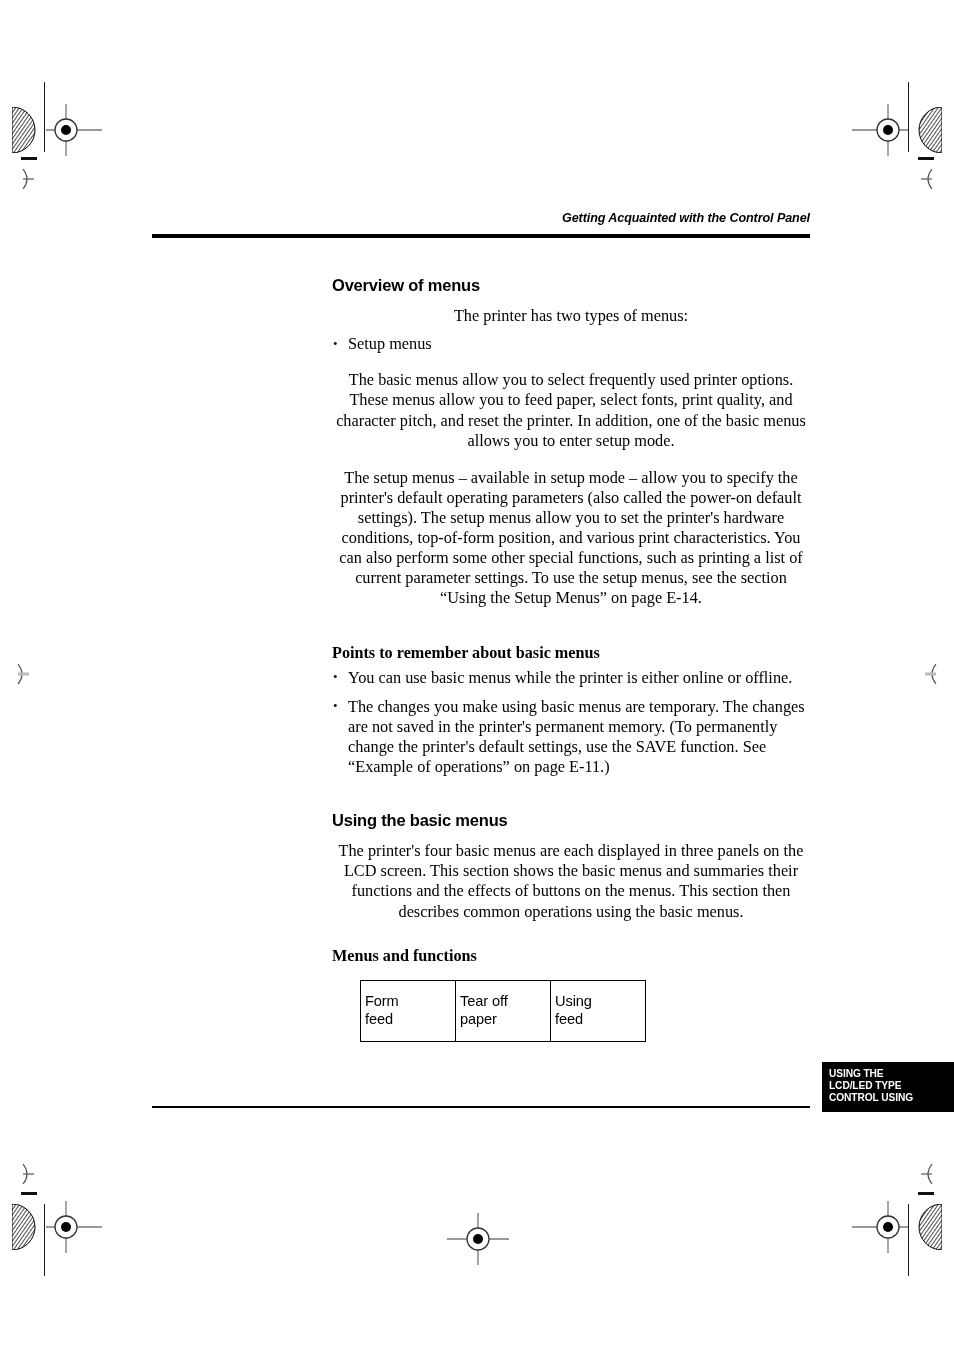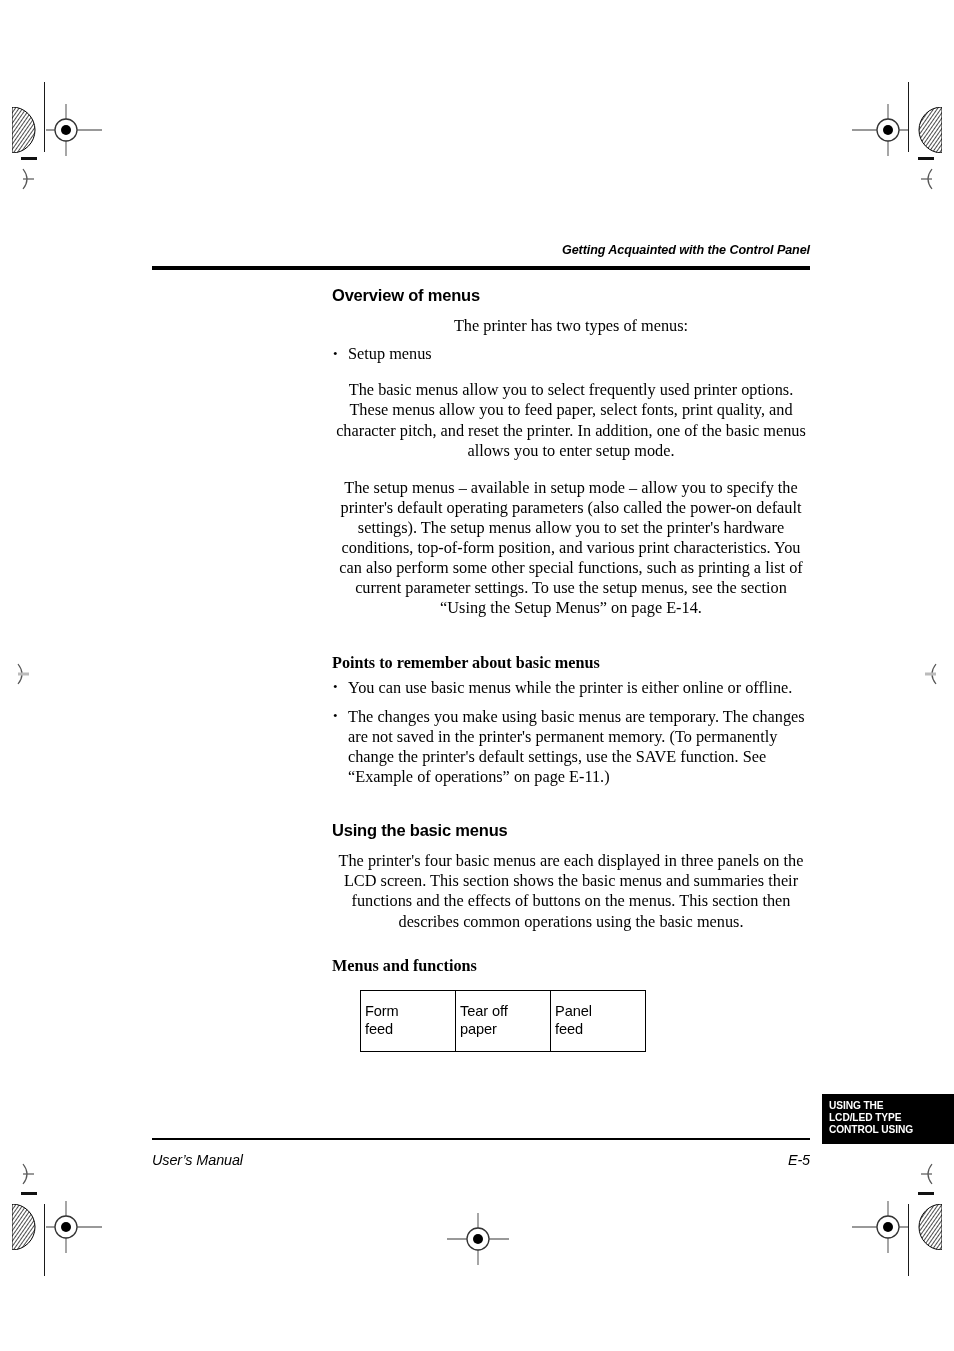--- a/index.html
+++ b/index.html
@@ -26,21 +26,21 @@
   .half-disc { overflow: hidden; }
   .half-disc svg { display: block; }
 
   .bracket svg { display: block; }
   .target svg  { display: block; }
 
   
   .page {
     position: absolute;
     left: 0; top: 0;
-    width: 954px; height: 1089px; margin-top: 32px;
+    width: 954px; height: 1089px;
   }
 
   .running-head {
     position: absolute;
     left: 152px;
     top: 211px;
     width: 658px;
     text-align: right;
     font-family: "Liberation Sans Narrow", "Liberation Sans", sans-serif;
     font-weight: bold;
@@ -55,21 +55,21 @@
     left: 152px;
     top: 234px;
     width: 658px;
     height: 4px;
     background: #000;
   }
 
   .content {
     position: absolute;
     left: 332px;
-    top: 254px;
+    top: 276px;
     width: 478px;
   }
 
   h1.section {
     margin: 0 0 12px 0;
     font-family: "Liberation Sans Narrow", "Liberation Sans", sans-serif;
     font-weight: bold;
     font-size: 16.5px;
     letter-spacing: -0.2px;
     line-height: 1.1;
@@ -364,37 +364,33 @@
             <tr>
           <td>
             <span>Form</span><br>
             <span>feed</span>
           </td>
           <td>
             <span>Tear off</span><br>
             <span>paper</span>
           </td>
           <td>
-            <span>Panel</span><br>
+            <span>Using</span><br>
             <span>feed</span>
           </td>
         </tr>
       </tbody>
         </table>
     </div>
 
 
   </div>
 
   <div class="side-tab">
     <div>USING THE</div>
     <div>LCD/LED TYPE</div>
     <div>CONTROL USING</div>
   </div>
 
   <div class="foot-rule"></div>
 
-  <div class="footer">
-    <span>User’s Manual</span>
-    <span>E-5</span>
-  </div>
 
 </div>
 
 </body></html>

